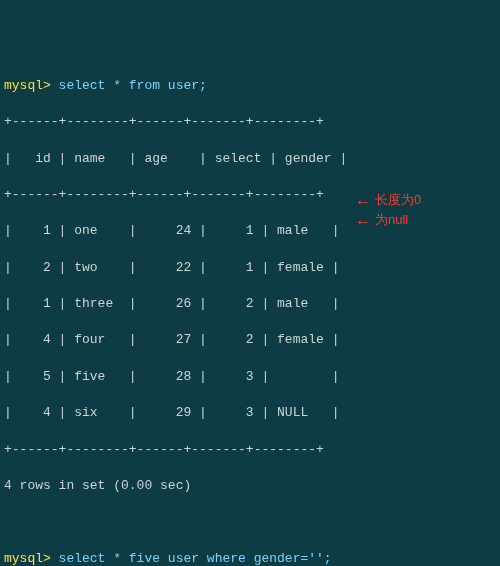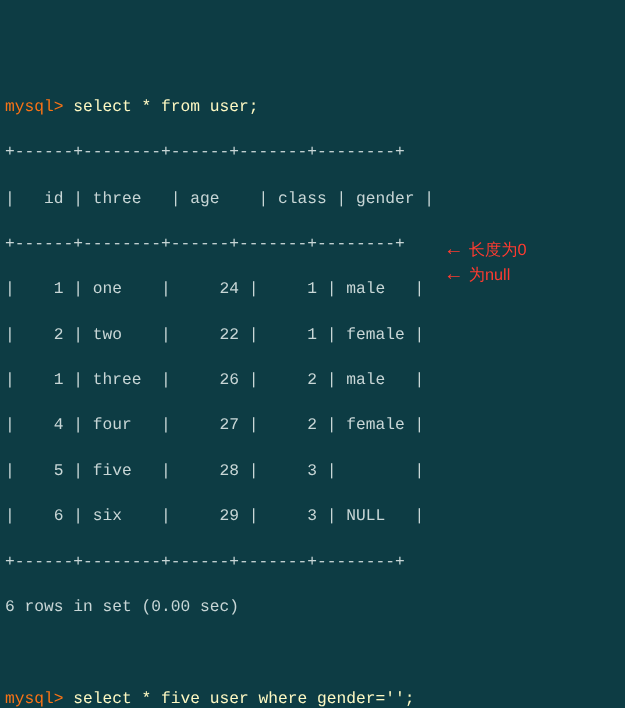--- a/index.html
+++ b/index.html
@@ -9,22 +9,22 @@
     font-family: Consolas, Monaco, "Courier New", monospace;
     font-size: 13px;
     line-height: 1.4;
     color: #c8d6d6;
     width: 500px;
     height: 566px;
     box-sizing: border-box;
     position: relative;
     white-space: pre;
   }
-  .prompt { color: #f97316; }
-  .kw { color: #fef9c3; }
+  .prompt { color: #fde047; }
+  .kw { color: #7dd3fc; }
   .row { display: block; }
   .annotations {
     position: absolute;
     left: 355px;
     top: 190px;
     color: #ff3b30;
     font-family: "Microsoft YaHei", "SimHei", sans-serif;
     font-size: 13px;
     white-space: nowrap;
   }
@@ -36,30 +36,30 @@
   }
   .ann-line { height: 20px; display: flex; align-items: center; }
 </style>
 </head>
 <body>
 
 
 
 <span class="row"><span class="prompt">mysql&gt; </span><span class="kw">select * from user;</span></span>
 <span class="row">+------+--------+------+-------+--------+</span>
-<span class="row">|   id | three   | age    | class | gender |</span>
+<span class="row">|   id | name   | age    | select | gender |</span>
 <span class="row">+------+--------+------+-------+--------+</span>
 <span class="row">|    1 | one    |     24 |     1 | male   |</span>
 <span class="row">|    2 | two    |     22 |     1 | female |</span>
 <span class="row">|    1 | three  |     26 |     2 | male   |</span>
 <span class="row">|    4 | four   |     27 |     2 | female |</span>
 <span class="row">|    5 | five   |     28 |     3 |        |</span>
-<span class="row">|    6 | six    |     29 |     3 | NULL   |</span>
+<span class="row">|    4 | six    |     29 |     3 | NULL   |</span>
 <span class="row">+------+--------+------+-------+--------+</span>
-<span class="row">6 rows in set (0.00 sec)</span>
+<span class="row">4 rows in set (0.00 sec)</span>
 <span class="row"> </span>
 <span class="row"><span class="prompt">mysql&gt; </span><span class="kw">select * five user where gender='';</span></span>
 
 
 
 
 
 
 
 

